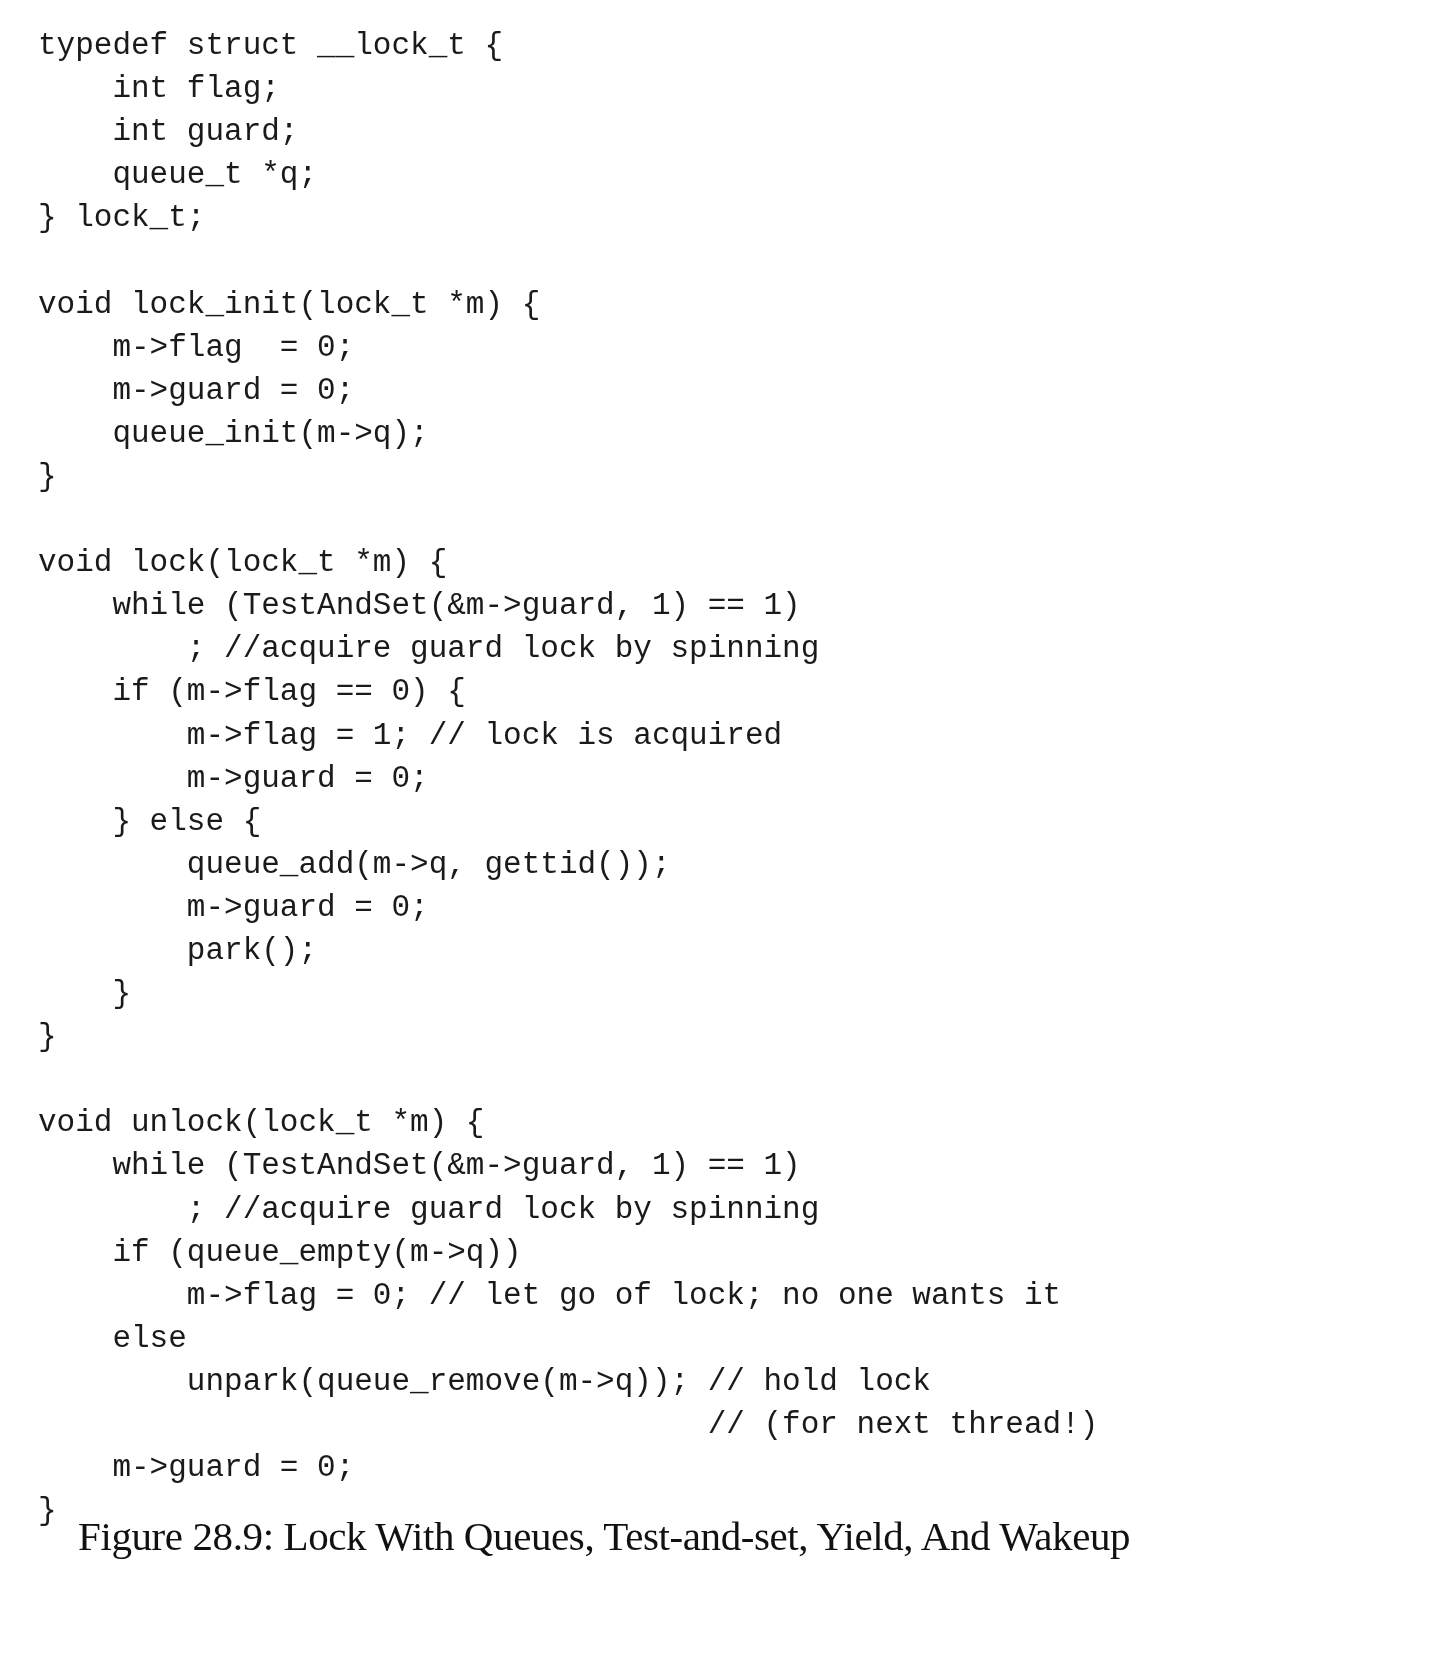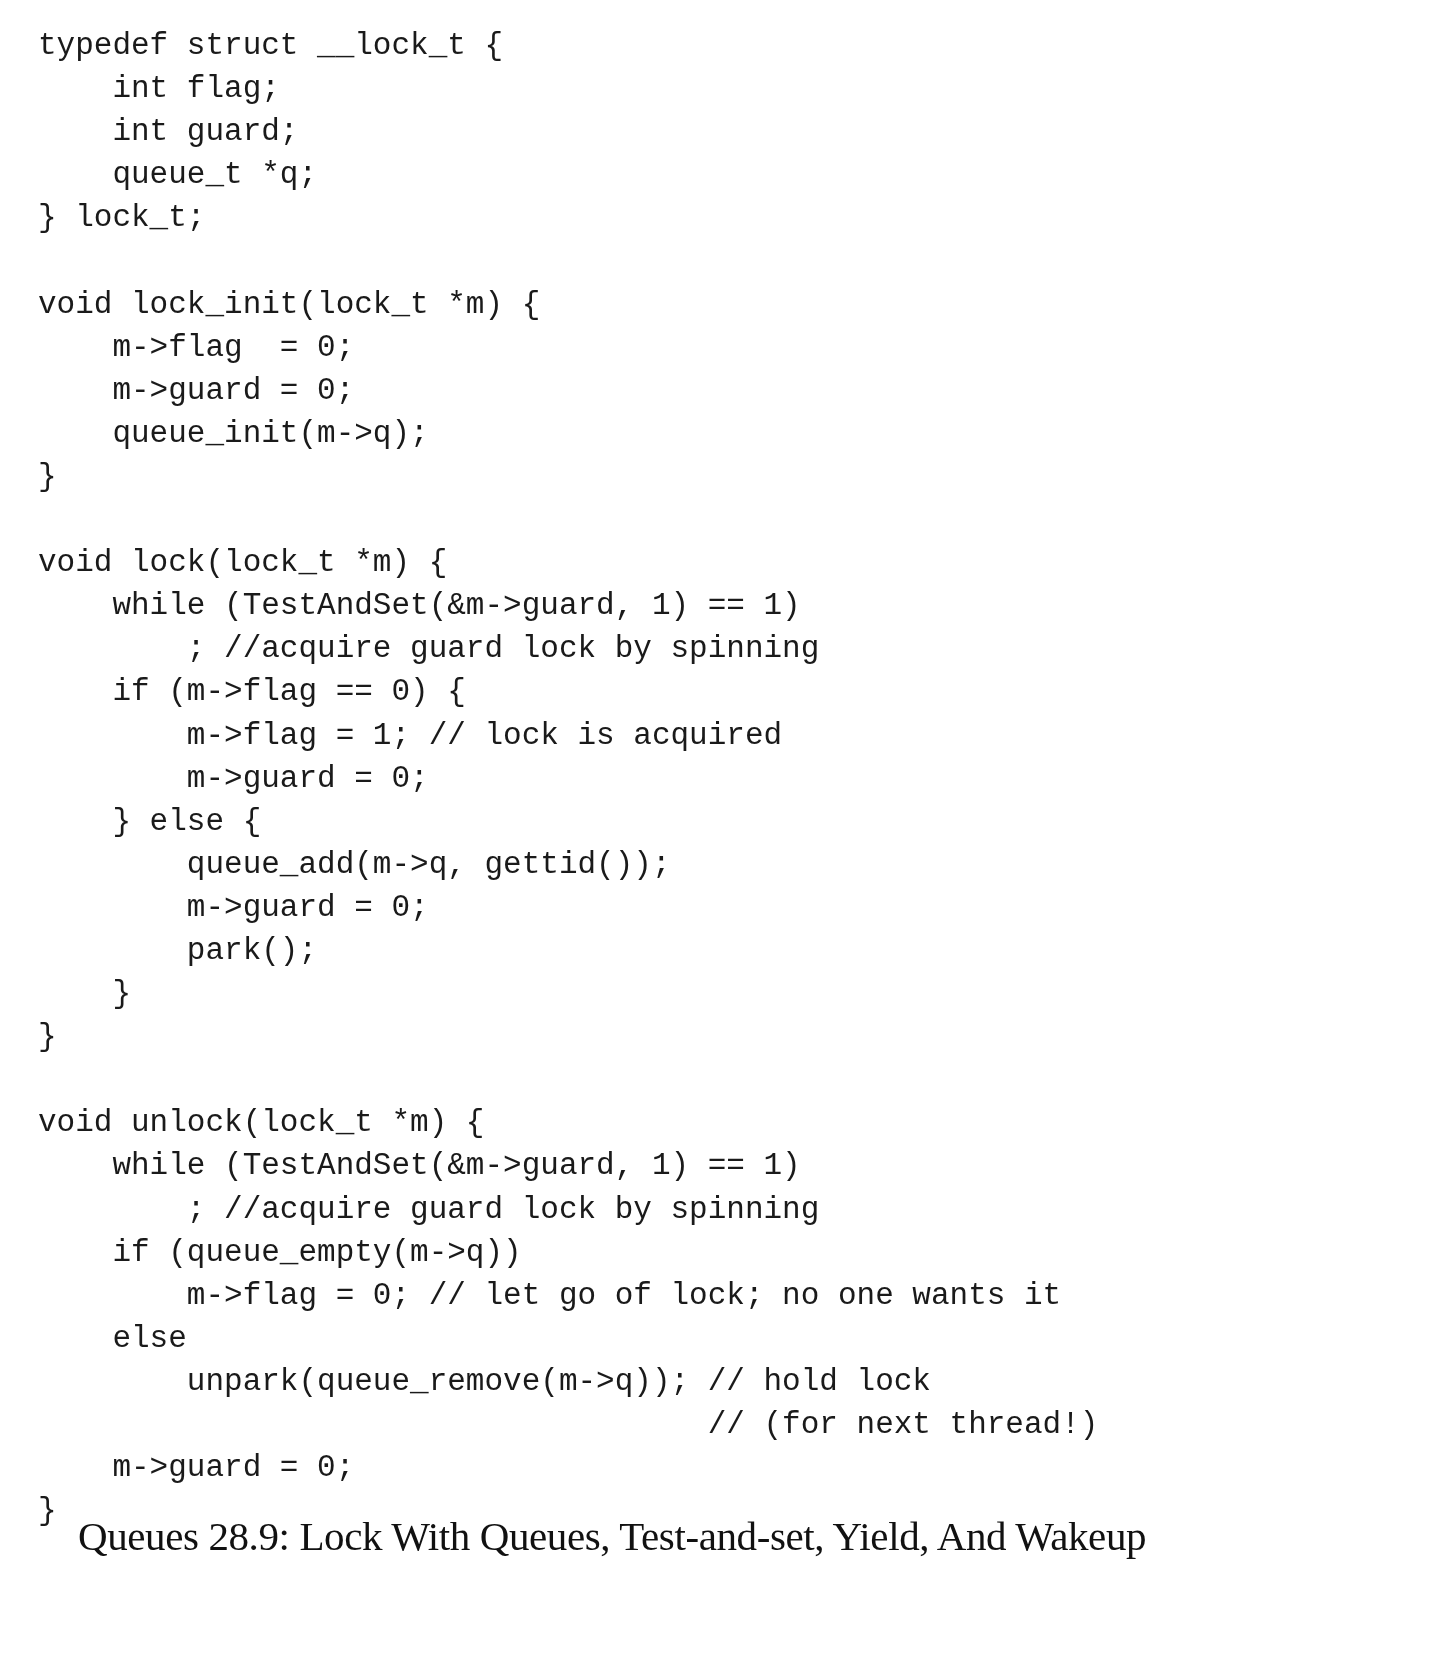--- a/index.html
+++ b/index.html
@@ -46,13 +46,13 @@
   }
   .caption .title {
     font-weight: normal;
   }
 </style>
 </head>
 <body>
 
 <pre class="code"><span class="code-line">typedef struct __lock_t {</span><span class="code-line">    int flag;</span><span class="code-line">    int guard;</span><span class="code-line">    queue_t *q;</span><span class="code-line">} lock_t;</span><span class="code-line"></span><span class="code-line">void lock_init(lock_t *m) {</span><span class="code-line">    m-&gt;flag  = 0;</span><span class="code-line">    m-&gt;guard = 0;</span><span class="code-line">    queue_init(m-&gt;q);</span><span class="code-line">}</span><span class="code-line"></span><span class="code-line">void lock(lock_t *m) {</span><span class="code-line">    while (TestAndSet(&amp;m-&gt;guard, 1) == 1)</span><span class="code-line">        ; //acquire guard lock by spinning</span><span class="code-line">    if (m-&gt;flag == 0) {</span><span class="code-line">        m-&gt;flag = 1; // lock is acquired</span><span class="code-line">        m-&gt;guard = 0;</span><span class="code-line">    } else {</span><span class="code-line">        queue_add(m-&gt;q, gettid());</span><span class="code-line">        m-&gt;guard = 0;</span><span class="code-line">        park();</span><span class="code-line">    }</span><span class="code-line">}</span><span class="code-line"></span><span class="code-line">void unlock(lock_t *m) {</span><span class="code-line">    while (TestAndSet(&amp;m-&gt;guard, 1) == 1)</span><span class="code-line">        ; //acquire guard lock by spinning</span><span class="code-line">    if (queue_empty(m-&gt;q))</span><span class="code-line">        m-&gt;flag = 0; // let go of lock; no one wants it</span><span class="code-line">    else</span><span class="code-line">        unpark(queue_remove(m-&gt;q)); // hold lock</span><span class="code-line">                                    // (for next thread!)</span><span class="code-line">    m-&gt;guard = 0;</span><span class="code-line">}</span></pre>
 
-<div class="caption"><span class="label">Queues 28.9: </span><span class="title">Lock With Queues, Test-and-set, Yield, And Wakeup</span></div>
+<div class="caption"><span class="label">Figure 28.9: </span><span class="title">Lock With Queues, Test-and-set, Yield, And Wakeup</span></div>
 
 </body></html>

